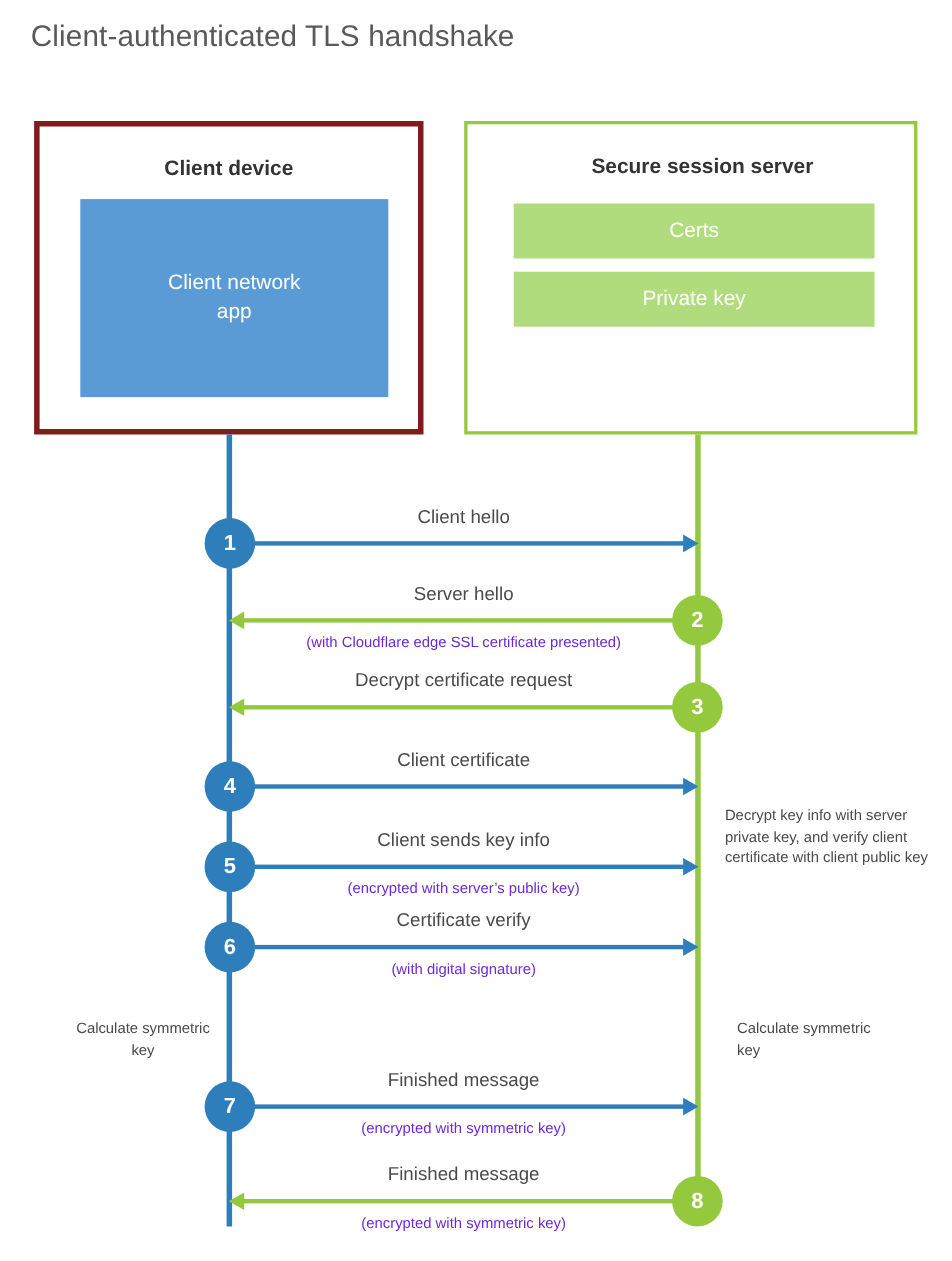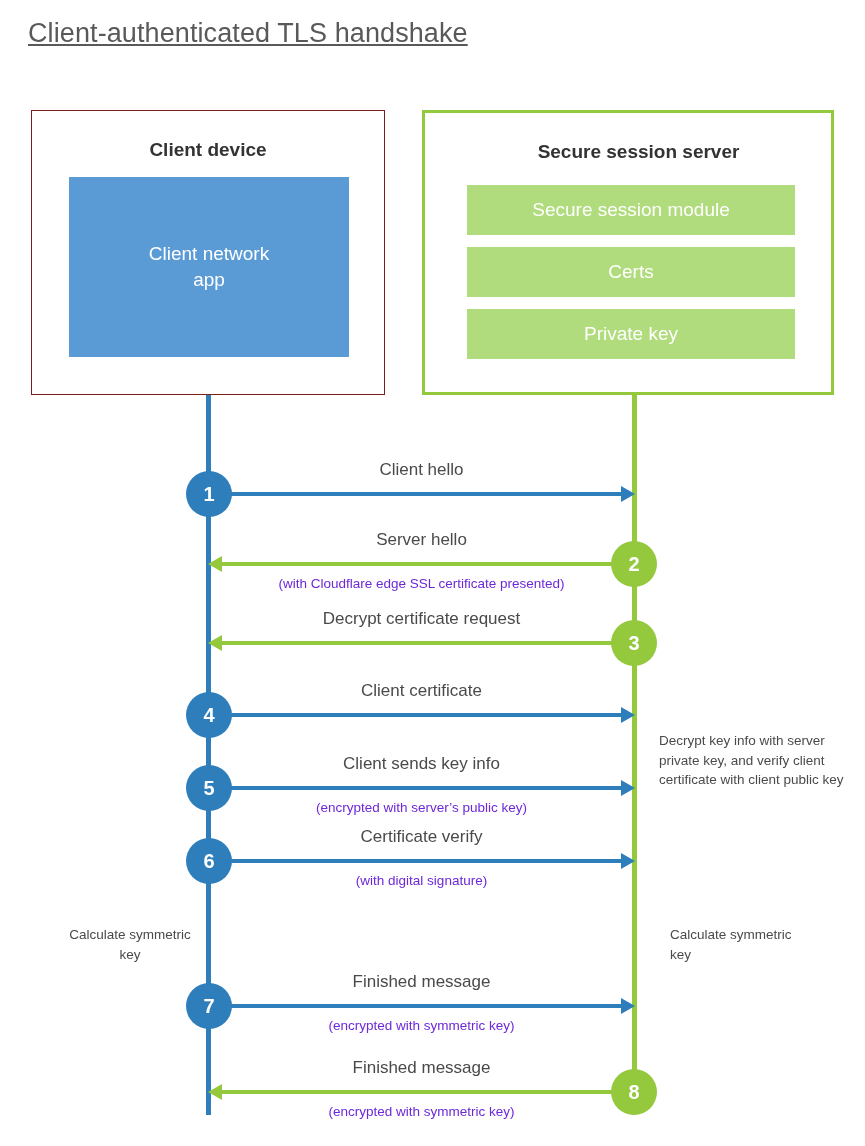--- a/index.html
+++ b/index.html
@@ -22,34 +22,33 @@
   
   .title {
     position: absolute;
     left: 28px;
     top: 18px;
     font-size: 27px;
     font-weight: 400;
     color: #595959;
     letter-spacing: 0.1px;
     white-space: nowrap;
-    text-decoration: underline;
   }
 
   
   .party-box {
     position: absolute;
     background: #ffffff;
   }
   .party-box.client {
     left: 31px;
     top: 110px;
     width: 354px;
     height: 285px;
-    border: 1px solid #7f1d1d;
+    border: 5px solid #7f1d1d;
   }
   .party-box.server {
     left: 422px;
     top: 110px;
     width: 412px;
     height: 285px;
     border: 3px solid #95c93d;
     padding-left: 21px;
   }
 
@@ -197,21 +196,20 @@
       <span>
         <span>Client network</span><br>
         <span>app</span>
       </span>
     </div>
   </div>
 
   <div class="party-box server">
     <div class="party-title">Secure session server</div>
     <div class="server-items">
-      <div class="server-item">Secure session module</div>
       <div class="server-item">Certs</div>
       <div class="server-item">Private key</div>
     </div>
   </div>
 
   <div class="lifeline client-line"></div>
   <div class="lifeline server-line"></div>
 
   <div class="msg blue to-right" style="left:208px; top:492px; width:427px;">
     <div class="shaft"></div>

